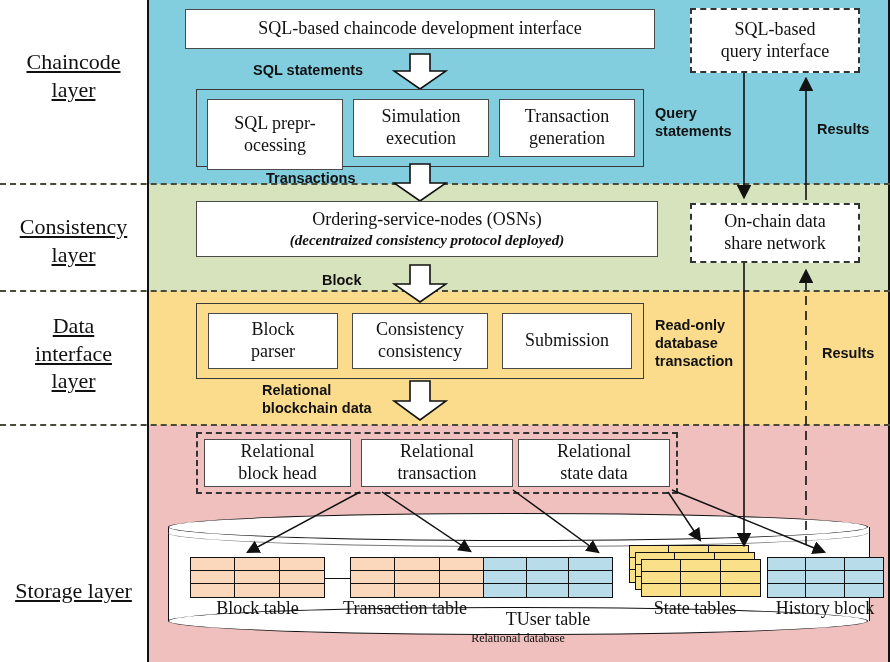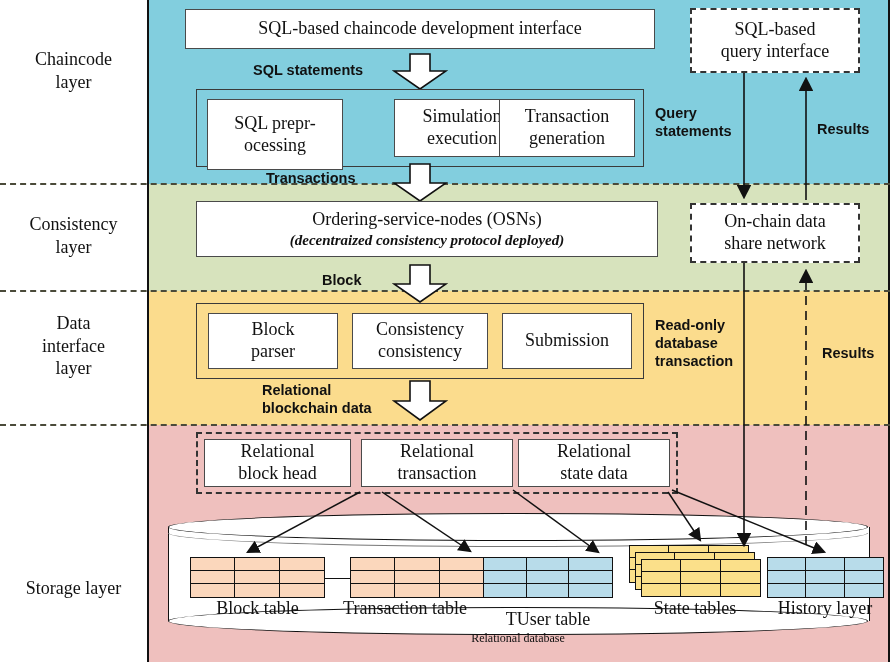--- a/index.html
+++ b/index.html
@@ -15,21 +15,21 @@
 
   
   .hsep{position:absolute;left:0;width:890px;height:0;border-top:2px dashed #4a4a3a;}
 
   
   .vrule{position:absolute;left:147px;top:0;width:2px;height:662px;background:#111;}
   .vrule-right{position:absolute;left:888px;top:0;width:2px;height:662px;background:#111;}
 
   
   .layer-label{position:absolute;left:0;width:147px;text-align:center;
-               font-size:18px;color:#111;line-height:1.25;}
+               font-size:22px;color:#111;line-height:1.25;text-decoration:underline;}
 
   
   .box{position:absolute;background:#fff;border:1.6px solid #4a4a4a;
        display:flex;align-items:center;justify-content:center;text-align:center;
        font-size:18px;color:#111;line-height:1.2;box-sizing:border-box;}
   .box.dashed{border:2px dashed #333;}
   .box.group{background:transparent;border:1.6px solid #3a3a3a;}
   .box.group.dashed{background:transparent;border:2px dashed #333;}
   .box.two-line{flex-direction:column;}
   .sub-italic{font-style:italic;font-weight:bold;font-size:15px;}
@@ -120,21 +120,21 @@
     <svg width="56" height="38" viewBox="0 0 56 38">
       <polygon points="18,1 38,1 38,18 54,18 28,36 2,18 18,18" fill="#ffffff" stroke="#111111" stroke-width="1.6"></polygon>
     </svg>
   </div>
 
   <div class="box group" style="left:196px;top:89px;width:448px;height:78px;"></div>
   <div class="box two-line" style="left:207px;top:99px;width:136px;height:71px;">
     <div>SQL prepr-</div>
     <div>ocessing</div>
   </div>
-  <div class="box two-line" style="left:353px;top:99px;width:136px;height:58px;margin-left:41px;">
+  <div class="box two-line" style="left:353px;top:99px;width:136px;height:58px;">
     <div>Simulation</div>
     <div>execution</div>
   </div>
   <div class="box two-line" style="left:499px;top:99px;width:136px;height:58px;">
     <div>Transaction</div>
     <div>generation</div>
   </div>
 
   <div class="note" style="left:266px;top:169px;">Transactions</div>
   <div class="blockarrow" style="left:392px;top:163px;">
@@ -295,21 +295,21 @@
       <i></i>
       <i></i>
       <i></i>
       <i></i>
   </div>
 
   <div class="tbl-caption" style="left:190px;top:598px;width:135px;">Block table</div>
   <div class="tbl-caption" style="left:325px;top:598px;width:160px;">Transaction table</div>
   <div class="tbl-caption" style="left:483px;top:598px;width:130px;margin-top:11px;">TUser table</div>
   <div class="tbl-caption" style="left:627px;top:598px;width:136px;">State tables</div>
-  <div class="tbl-caption" style="left:762px;top:598px;width:126px;">History layer</div>
+  <div class="tbl-caption" style="left:762px;top:598px;width:126px;">History block</div>
 
   <div id="dbcaption" style="left:168px;top:631px;">Relational database</div>
 
   <svg id="pointers" viewBox="0 0 890 662">
     <defs>
       <marker id="ah" markerWidth="9" markerHeight="9" refX="7.5" refY="4.5" orient="auto">
         <path d="M0,0 L9,4.5 L0,9 z" fill="#111"></path>
       </marker>
     </defs>
 

